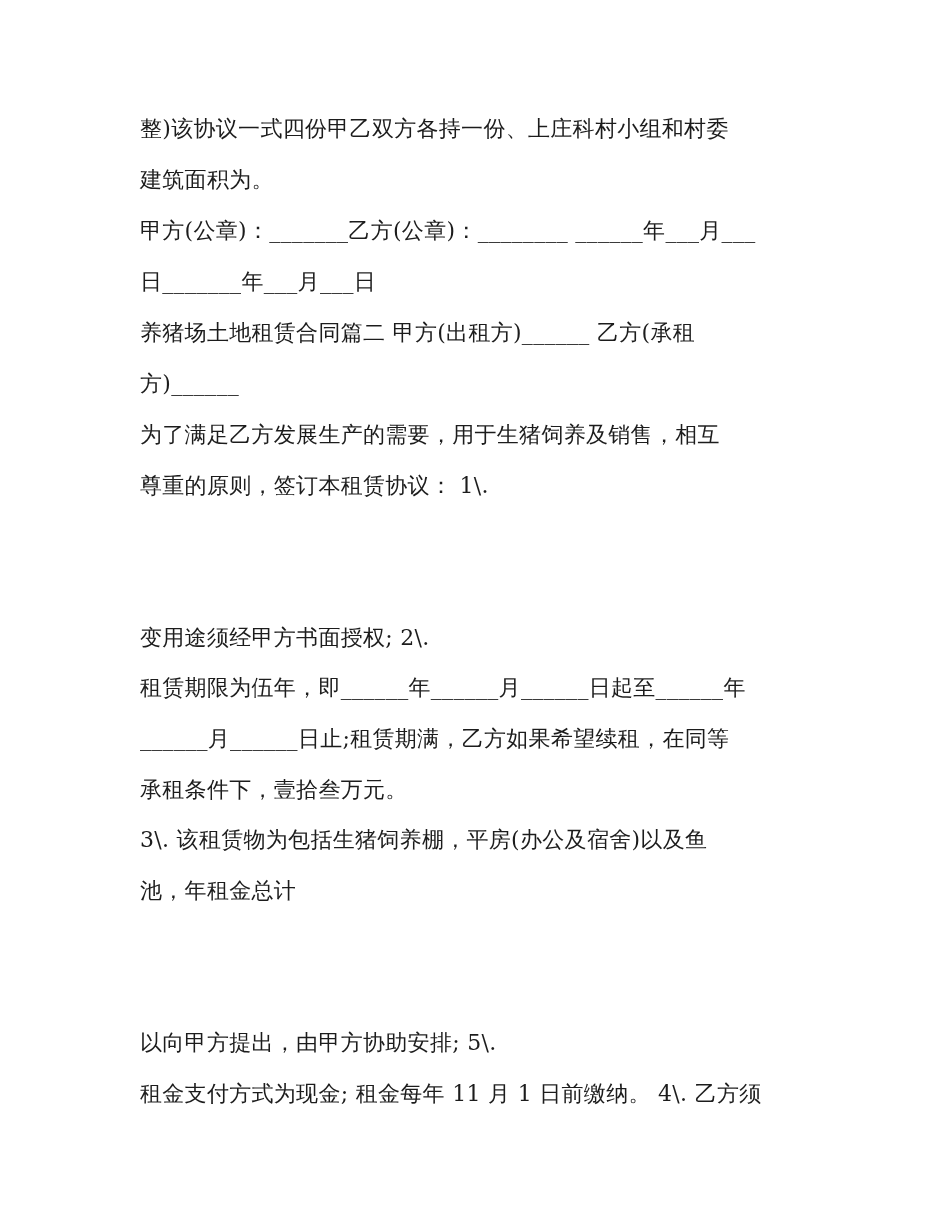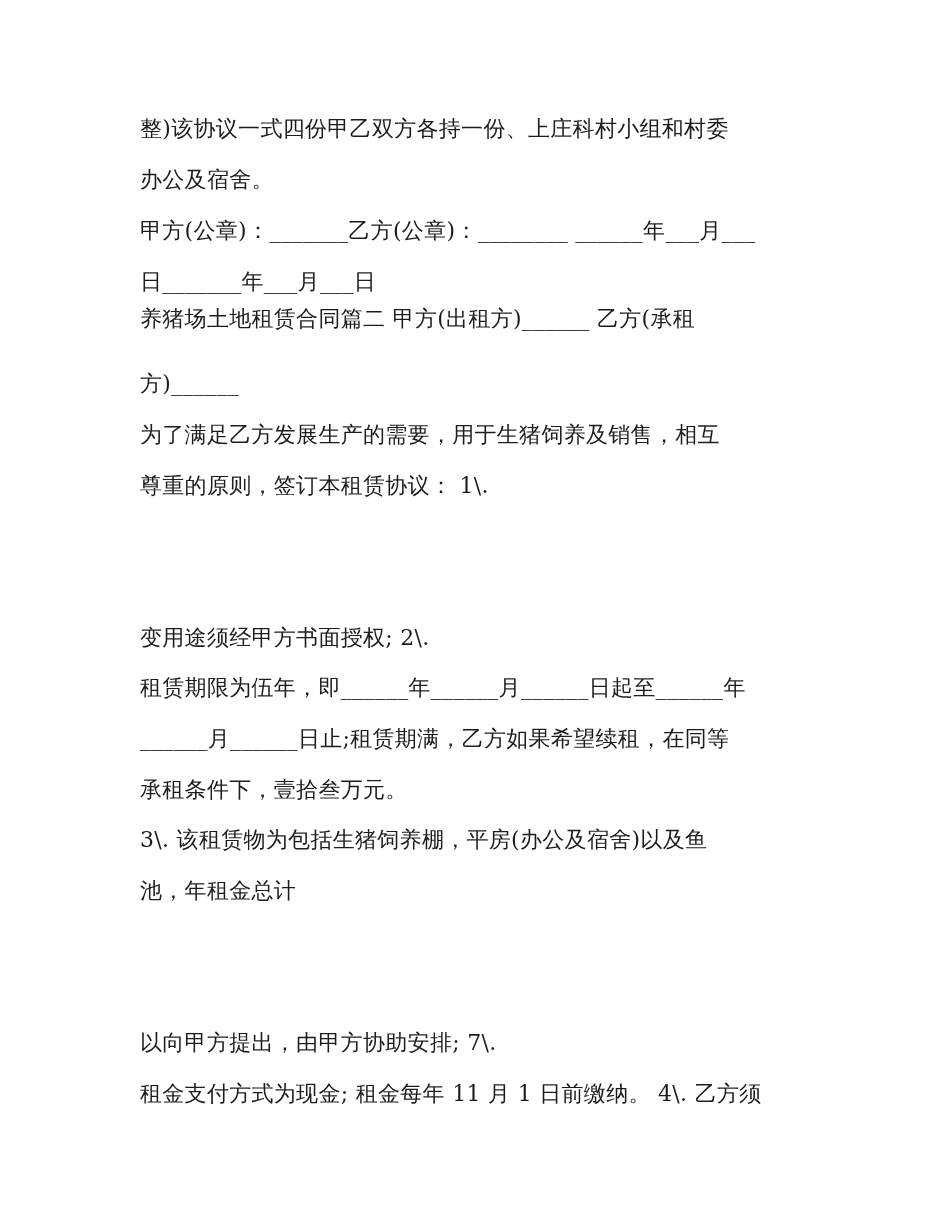--- a/index.html
+++ b/index.html
@@ -31,28 +31,28 @@
       line-height: 30px;
       letter-spacing: 0.3px;
       color: #1c1c1c;
     }
   </style>
 </head>
 <body>
 
 <div class="page">
   <div class="line" style="top:114px">整)该协议一式四份甲乙双方各持一份、上庄科村小组和村委</div>
-  <div class="line" style="top:165px">办公及宿舍。</div>
+  <div class="line" style="top:165px">建筑面积为。</div>
   <div class="line" style="top:216px">甲方(公章)：_______乙方(公章)：________ ______年___月___</div>
   <div class="line" style="top:267px">日_______年___月___日</div>
-  <div class="line" style="top:304px">养猪场土地租赁合同篇二 甲方(出租方)______ 乙方(承租</div>
+  <div class="line" style="top:318px">养猪场土地租赁合同篇二 甲方(出租方)______ 乙方(承租</div>
   <div class="line" style="top:369px">方)______</div>
   <div class="line" style="top:420px">为了满足乙方发展生产的需要，用于生猪饲养及销售，相互</div>
   <div class="line" style="top:471px">尊重的原则，签订本租赁协议： 1\.</div>
   <div class="line" style="top:623px">变用途须经甲方书面授权; 2\.</div>
   <div class="line" style="top:673px">租赁期限为伍年，即______年______月______日起至______年</div>
   <div class="line" style="top:724px">______月______日止;租赁期满，乙方如果希望续租，在同等</div>
   <div class="line" style="top:775px">承租条件下，壹拾叁万元。</div>
   <div class="line" style="top:825px">3\. 该租赁物为包括生猪饲养棚，平房(办公及宿舍)以及鱼</div>
   <div class="line" style="top:876px">池，年租金总计</div>
-  <div class="line" style="top:1028px">以向甲方提出，由甲方协助安排; 7\.</div>
+  <div class="line" style="top:1028px">以向甲方提出，由甲方协助安排; 5\.</div>
   <div class="line" style="top:1079px">租金支付方式为现金; 租金每年 11 月 1 日前缴纳。 4\. 乙方须</div>
 </div>
 
 </body></html>

